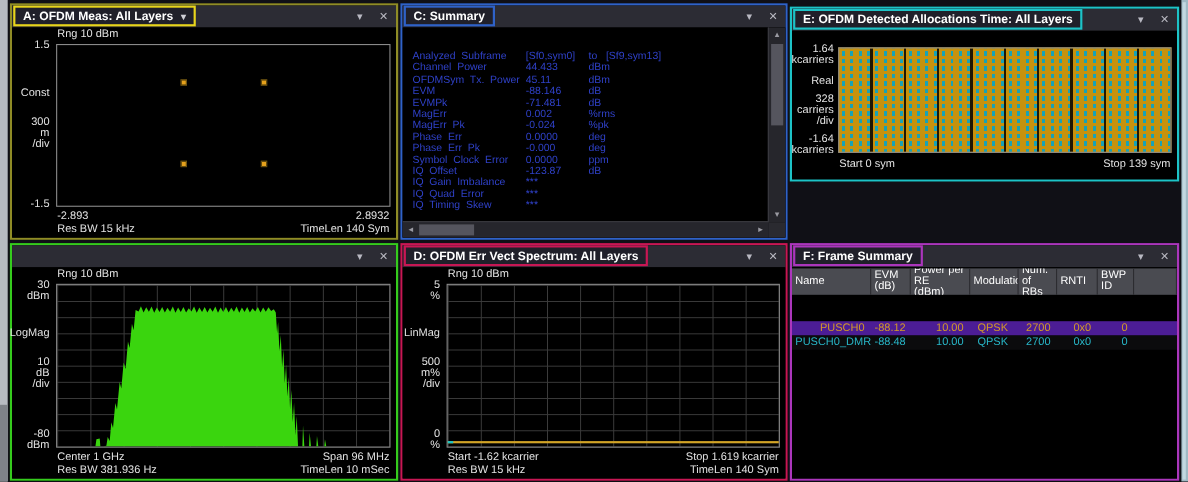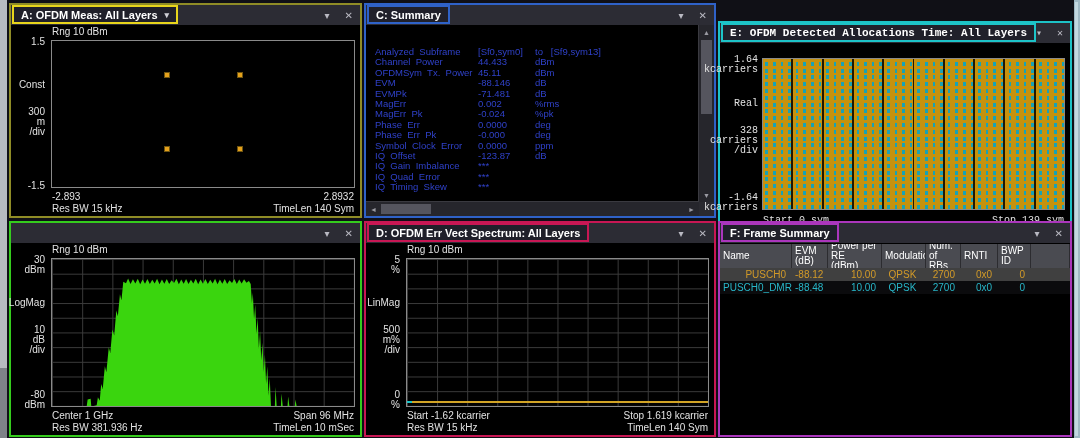--- a/index.html
+++ b/index.html
@@ -172,21 +172,21 @@
       </div>
       <div class="hscroll">
         <div class="sarrow hleft">◄</div>
         <div class="hthumb"></div>
         <div class="sarrow hright">►</div>
       </div>
       <div class="scorner"></div>
     </div>
   </div>
 
-  <div class="panel p-e" style="left:718px;top:21px;width:354px;height:215px;font-family:Liberation Mono, monospace;">
+  <div class="panel p-e" style="left:718px;top:6px;width:354px;height:159px;">
     <div class="titlebar">
       <div class="tbox">
         <span>E: OFDM Detected Allocations Time: All Layers</span>
       </div>
       <div class="tbtns">
         <span>▾</span>
         <span>✕</span>
       </div>
     </div>
     <div class="content">
@@ -289,21 +289,21 @@
             <div class="hc" style="width: 54px;">Power per RE
 (dBm)</div>
             <div class="hc" style="width: 44px;">Modulation</div>
             <div class="hc" style="width: 35px;">Num. of
 RBs</div>
             <div class="hc" style="width: 37px;">RNTI</div>
             <div class="hc" style="width: 33px;">BWP ID</div>
             <div class="hc" style="width: 39px;"></div>
           </div>
         <div id="ftable-body">
-            <div class="frow" style="color: rgb(210, 154, 40); background: #404040;">
+            <div class="frow" style="color: rgb(210, 154, 40); background: #4c1d95; margin-top: 24px;">
               <div class="rc ra-r" style="width: 72px;">PUSCH0</div>
               <div class="rc ra-r" style="width: 36px;">-88.12</div>
               <div class="rc ra-r" style="width: 54px;">10.00</div>
               <div class="rc ra-c" style="width: 44px;">QPSK</div>
               <div class="rc ra-r" style="width: 35px;">2700</div>
               <div class="rc ra-r" style="width: 37px;">0x0</div>
               <div class="rc ra-r" style="width: 33px;">0</div>
               <div class="rc ra-r" style="width: 39px;"></div>
             </div>
             <div class="frow" style="color: rgb(40, 182, 200); background: rgb(11, 11, 13);">

